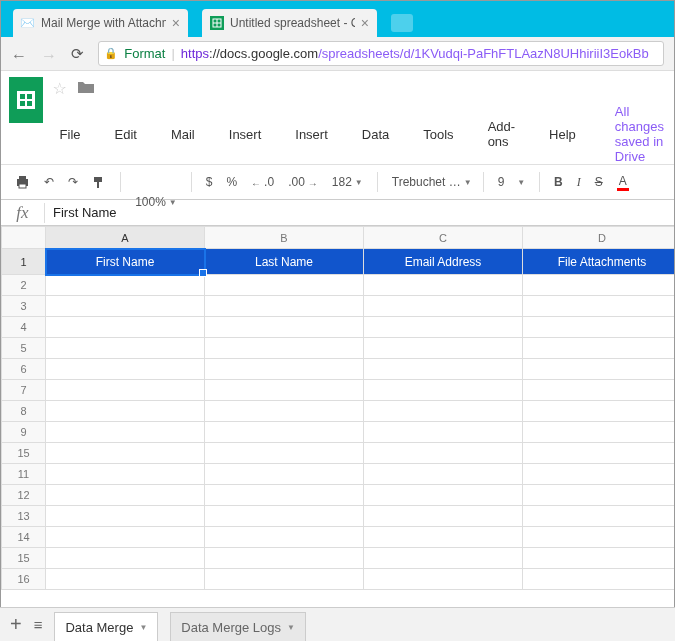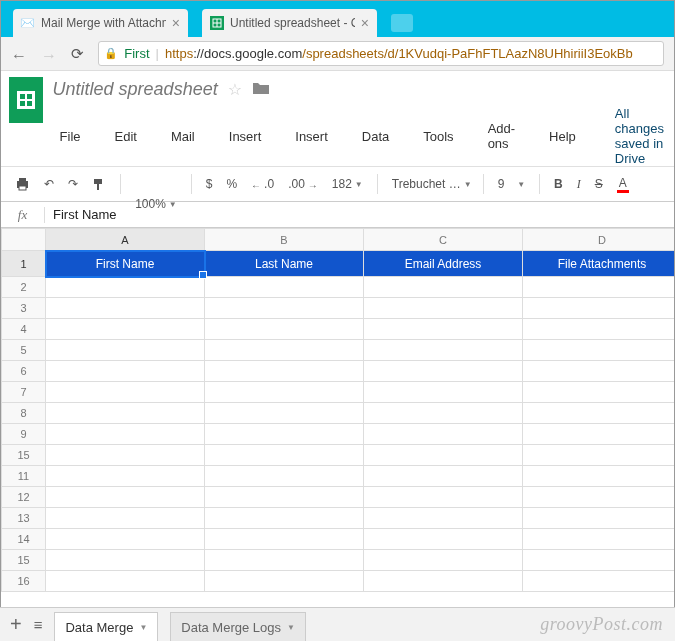--- a/index.html
+++ b/index.html
@@ -15,48 +15,48 @@
 
   .addrbar { background: #f2f2f2; height: 34px; display: flex; align-items: center; padding: 0 10px; gap: 14px; border-bottom: 1px solid #ddd; }
   .nav-arrow { color: #777; font-size: 16px; }
   .nav-arrow.disabled { color: #ccc; }
   .reload { color: #555; font-size: 15px; }
   .omni { flex: 1; display: flex; align-items: center; gap: 6px; background: #fff; height: 25px; border: 1px solid #ccc; border-radius: 3px; padding: 0 6px; font-size: 13px; color: #333; overflow: hidden; white-space: nowrap; }
   .secure-lock { color: #0b8043; font-size: 11px; }
   .secure-text { color: #0b8043; font-size: 13px; }
   .omni-sep { color: #ccc; }
   .omni-url { color: #333; }
-  .omni-url .https { color: #a16207; }
-  .omni-url .rest { color: #a16207; }
+  .omni-url .https { color: #6d28d9; }
+  .omni-url .rest { color: #8b5cf6; }
 
   
   .docbar { display: flex; padding: 6px 10px 0 8px; }
   .gsheet-logo { width: 38px; height: 46px; background: #0f9d58; display: flex; align-items: center; justify-content: center; margin-right: 10px; }
   .gsheet-logo-inner { width: 18px; height: 18px; border: 2px solid #fff; display: grid; grid-template: 1fr 1fr / 1fr 1fr; }
   .gsheet-logo-inner div { border: 1px solid #fff; }
   .doc-meta { flex: 1; }
   .doc-title-row { display: flex; align-items: center; gap: 10px; margin-top: 2px; }
   .doc-title { font-size: 18px; color: #777; font-style: italic; }
   .star { color: #ccc; font-size: 16px; }
   .folder { color: #888; font-size: 16px; }
   .menubar { display: flex; gap: 20px; margin-top: 6px; font-size: 13px; color: #333; align-items: center; flex-wrap: nowrap; }
   .menu-item { padding: 2px 7px; }
-  .save-msg { color: #0c4a6e; margin-left: 12px; }
+  .save-msg { color: #8b5cf6; margin-left: 12px; }
 
   
   .toolbar { border-top: 1px solid #e0e0e0; border-bottom: 1px solid #ccc; height: 36px; display: flex; align-items: center; padding: 0 10px; gap: 6px; font-size: 12px; color: #555; }
   .tb-sep { width: 1px; height: 20px; background: #ddd; margin: 0 4px; }
   .tb-btn { padding: 3px 4px; display: inline-flex; align-items: center; gap: 3px; }
   .tb-caret { font-size: 8px; color: #777; }
   .tb-zoom { font-size: 12px; margin-top: 40px; }
   .tb-font { width: 85px; overflow: hidden; white-space: nowrap; }
 
   
   .fxbar { display: flex; align-items: center; height: 26px; border-bottom: 1px solid #ccc; }
-  .fx-label { width: 44px; text-align: center; font-style: italic; color: #777; font-family: Georgia, serif; font-size: 13px; border-right: 1px solid #ddd; }
+  .fx-label { width: 44px; text-align: center; font-style: italic; color: #777; font-family: Georgia, serif; font-size: 17px; border-right: 1px solid #ddd; }
   .fx-input { flex: 1; padding: 0 8px; font-size: 13px; color: #222; }
 
   
   .gridwrap { position: relative; height: 400px; overflow: hidden; }
   table.grid { border-collapse: collapse; table-layout: fixed; width: 680px; }
   .grid th, .grid td { border: 1px solid #ddd; font-size: 11px; font-weight: normal; }
   .corner { width: 44px; height: 22px; background: #f8f8f8; }
   .colhdr { background: #f8f8f8; text-align: center; color: #777; height: 22px; width: 159px; }
   .colhdr.active { background: #e8e8e8; color: #333; }
   .rowhdr { width: 44px; background: #f8f8f8; text-align: center; color: #777; height: 21px; font-size: 10px; }
@@ -100,38 +100,37 @@
   </div>
   <div class="newtab"></div>
 </div>
 
 <div class="addrbar">
   <span class="nav-arrow">←</span>
   <span class="nav-arrow disabled">→</span>
   <span class="reload">⟳</span>
   <div class="omni">
     <span class="secure-lock">🔒</span>
-    <span class="secure-text">First</span>
+    <span class="secure-text">Format</span>
     <span class="omni-sep">|</span>
     <span class="omni-url"><span class="https">https</span><span>://docs.google.com</span><span class="rest">/spreadsheets/d/1KVudqi-PaFhFTLAazN8UHhiriiI3EokBb</span></span>
   </div>
 </div>
 
 <div class="docbar">
   <div class="gsheet-logo">
     <div class="gsheet-logo-inner">
         <div></div>
         <div></div>
         <div></div>
         <div></div>
       </div>
   </div>
   <div class="doc-meta">
     <div class="doc-title-row">
-      <span class="doc-title">Untitled spreadsheet</span>
       <span class="star">☆</span>
       <span class="folder">
         <svg width="18" height="14">
             <path d="M1 2 h5 l2 2 h9 v9 h-16 z" fill="#888"></path>
           </svg>
       </span>
     </div>
     <div class="menubar">
       <span class="menu-item">File</span>
       <span class="menu-item">Edit</span>
@@ -336,14 +335,13 @@
   <span class="sheet-add">+</span>
   <span class="sheet-menu">≡</span>
   <div class="sheet-tab">
     <span>Data Merge</span>
     <span class="sheet-caret">▼</span>
   </div>
   <div class="sheet-tab inactive">
     <span>Data Merge Logs</span>
     <span class="sheet-caret">▼</span>
   </div>
-  <span class="watermark">groovyPost.com</span>
 </div>
 
 </body></html>

